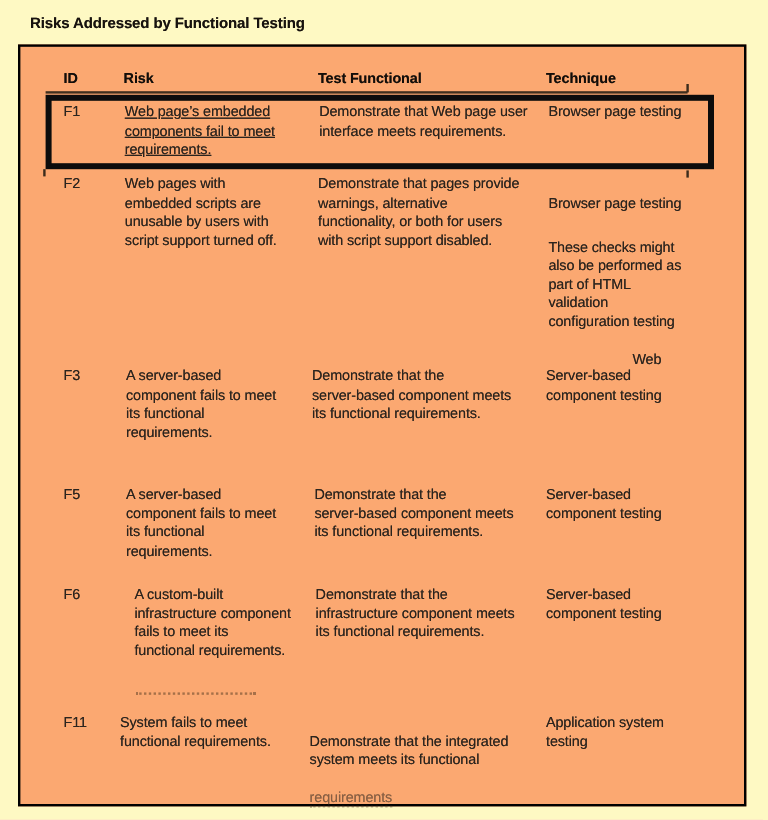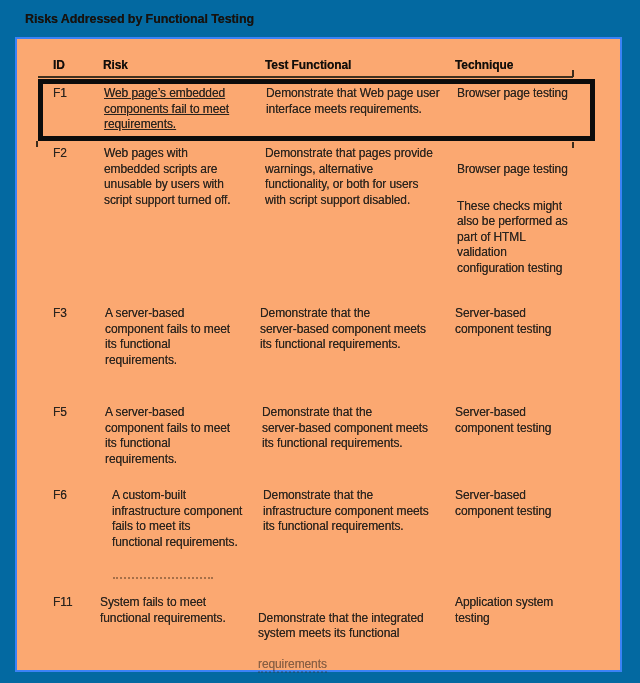--- a/index.html
+++ b/index.html
@@ -4,32 +4,32 @@
 <style>
   html, body { margin: 0; padding: 0; }
   body {
     width: 640px; height: 683px;
     background: #ffffff;
     font-family: "Liberation Sans", "DejaVu Sans", sans-serif;
     color: #2b241e;
   }
   #screen {
     position: relative; width: 640px; height: 683px;
-    overflow: hidden; background: #0369a1;
+    overflow: hidden; background: #fef9c3;
   }
   .doc-title {
     position: absolute; left: 25px; top: 12px;
     font-size: 12.5px; font-weight: 700; letter-spacing: -0.1px;
     color: #17120e; text-shadow: 0 0 0.4px rgba(23,18,14,0.7);
   }
   .panel {
     position: absolute; left: 15px; top: 37px;
     width: 607px; height: 635px;
     background: #fba871;
-    border: 2px solid #3b82f6;
+    border: 2px solid #000000;
     box-sizing: border-box;
   }
   .panel * { text-shadow: 0 0 0.35px rgba(43,36,30,0.75); }
   .hdr {
     position: absolute; top: 19px;
     font-size: 12px; font-weight: 700; color: #120d09;
     letter-spacing: -0.1px; white-space: nowrap;
   }
   .hdr-id   { left: 36px; }
   .hdr-risk { left: 86px; }
@@ -127,20 +127,21 @@
 warnings, alternative
 functionality, or both for users
 with script support disabled.</span>
       <span class="cell cell-tech">
         <div>Browser page testing</div>
         <div class="tech-note">These checks might
 also be performed as
 part of HTML
 validation
 configuration testing</div>
+        <div class="tech-note-web">Web</div>
       </span>
     </div>
 
     <div class="row row-f3">
       <span class="cell cell-id">F3</span>
       <span class="cell cell-risk">A server-based
 component fails to meet
 its functional
 requirements.</span>
       <span class="cell cell-obj">Demonstrate that the

